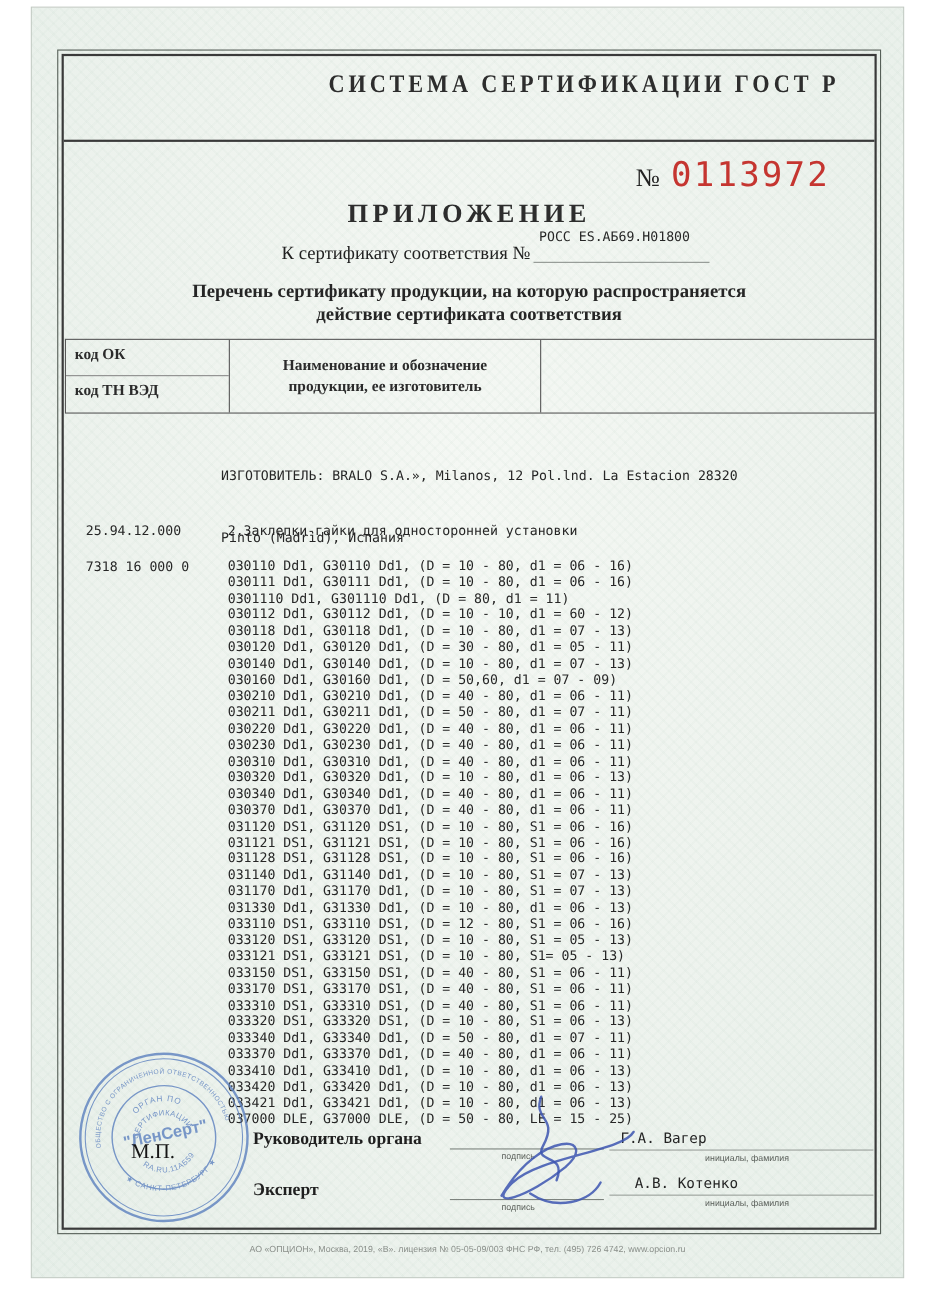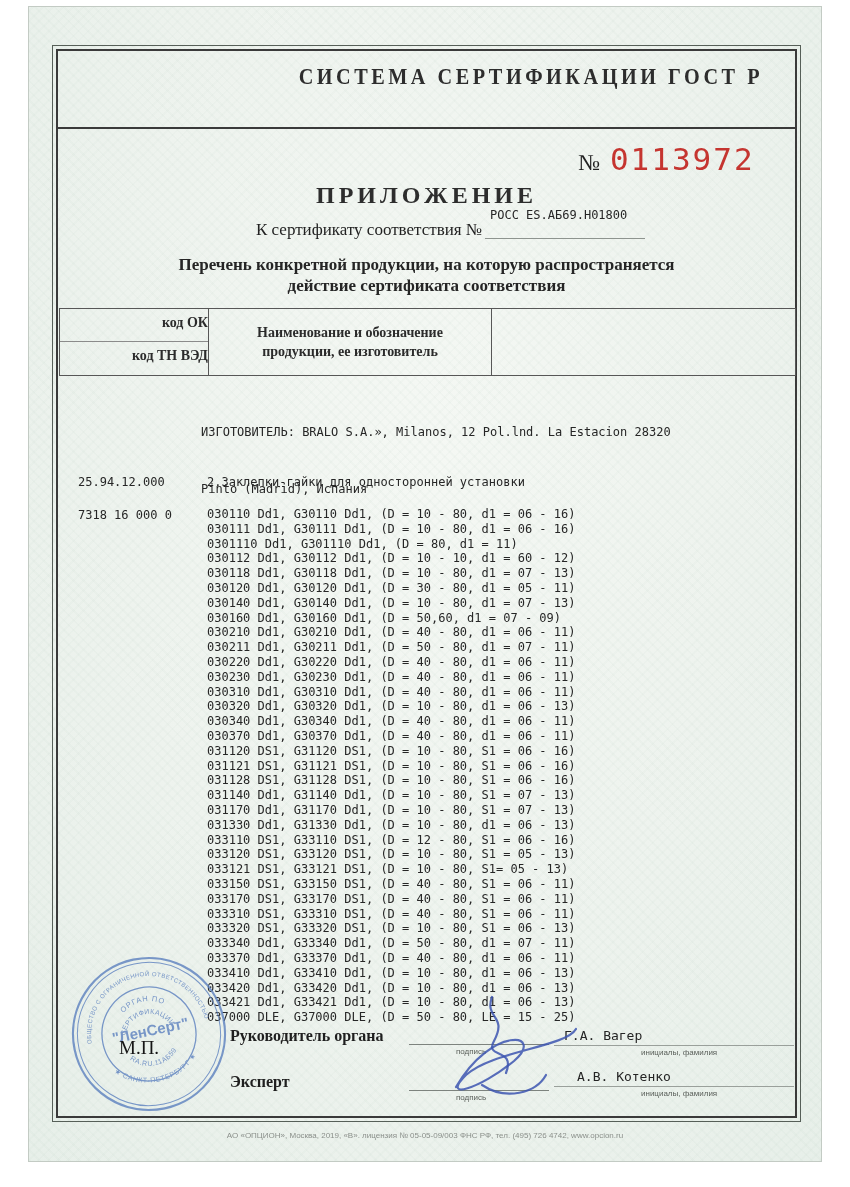--- a/index.html
+++ b/index.html
@@ -32,21 +32,21 @@
                       letter-spacing:2px;color:var(--serial-red,#c53530);}
   .appendix{top:131px;font-weight:bold;font-size:24px;letter-spacing:4px;color:#2d2d2d;}
   .cert-label{left:198px;top:169px;font-weight:normal;font-size:17px;}
   .cert-number{left:432px;top:157px;font-family:"DejaVu Sans Mono", monospace;font-size:13px;color:#333;}
   .cert-underline{left:427px;top:170px;width:160px;height:17px;border-bottom:1px solid #8e948f;}
   .subheading{top:203px;font-weight:bold;font-size:17px;line-height:21px;color:#252525;}
   
   .table{left:1px;top:257px;width:737px;height:68px;box-sizing:border-box;border:1px solid #575757;}
   .tcell{position:absolute;box-sizing:border-box;font-weight:bold;font-size:14px;color:#2b2b2b;}
   .tcol1{left:0;top:0;width:149px;height:100%;border-right:1px solid #575757;}
-  .tcol1 .sub{position:absolute;left:0;width:100%;height:50%;box-sizing:border-box;padding:6px 0 0 8px;text-align:right;}
+  .tcol1 .sub{position:absolute;left:0;width:100%;height:50%;box-sizing:border-box;padding:6px 0 0 8px;}
   .tcol1 .sub.top{top:0;border-bottom:1px solid #8b8b8b;}
   .tcol1 .sub.bot{top:50%;}
   .tcol2{left:149px;top:0;width:283px;height:100%;border-right:1px solid #575757;
          display:flex;flex-direction:column;justify-content:center;text-align:center;line-height:19px;}
   .tcol3{left:432px;top:0;width:303px;height:100%;
          display:flex;flex-direction:column;justify-content:center;text-align:center;line-height:19px;}
   
   .mono{font-family:"DejaVu Sans Mono", monospace;font-size:12px;color:#262626;white-space:pre;}
   .manufacturer{left:143px;top:334px;line-height:19px;}
   .code-ok{left:20px;top:424px;}
@@ -99,21 +99,21 @@
         <span class="digits">0113972</span>
       </div>
 
       <div class="abs center appendix">ПРИЛОЖЕНИЕ</div>
 
       <div class="abs cert-label">К сертификату соответствия №</div>
       <div class="abs cert-number mono">РОСС ES.АБ69.Н01800</div>
       <div class="abs cert-underline"></div>
 
       <div class="abs center subheading">
-        <div>Перечень конкретной продукции,  на которую распространяется</div>
+        <div>Перечень сертификату продукции,  на которую распространяется</div>
         <div>действие сертификата соответствия</div>
       </div>
 
       <div class="abs table">
         <div class="tcell tcol1">
           <div class="sub top">код ОК</div>
           <div class="sub bot">код ТН ВЭД</div>
         </div>
         <div class="tcell tcol2">
           <div>Наименование и обозначение</div>

